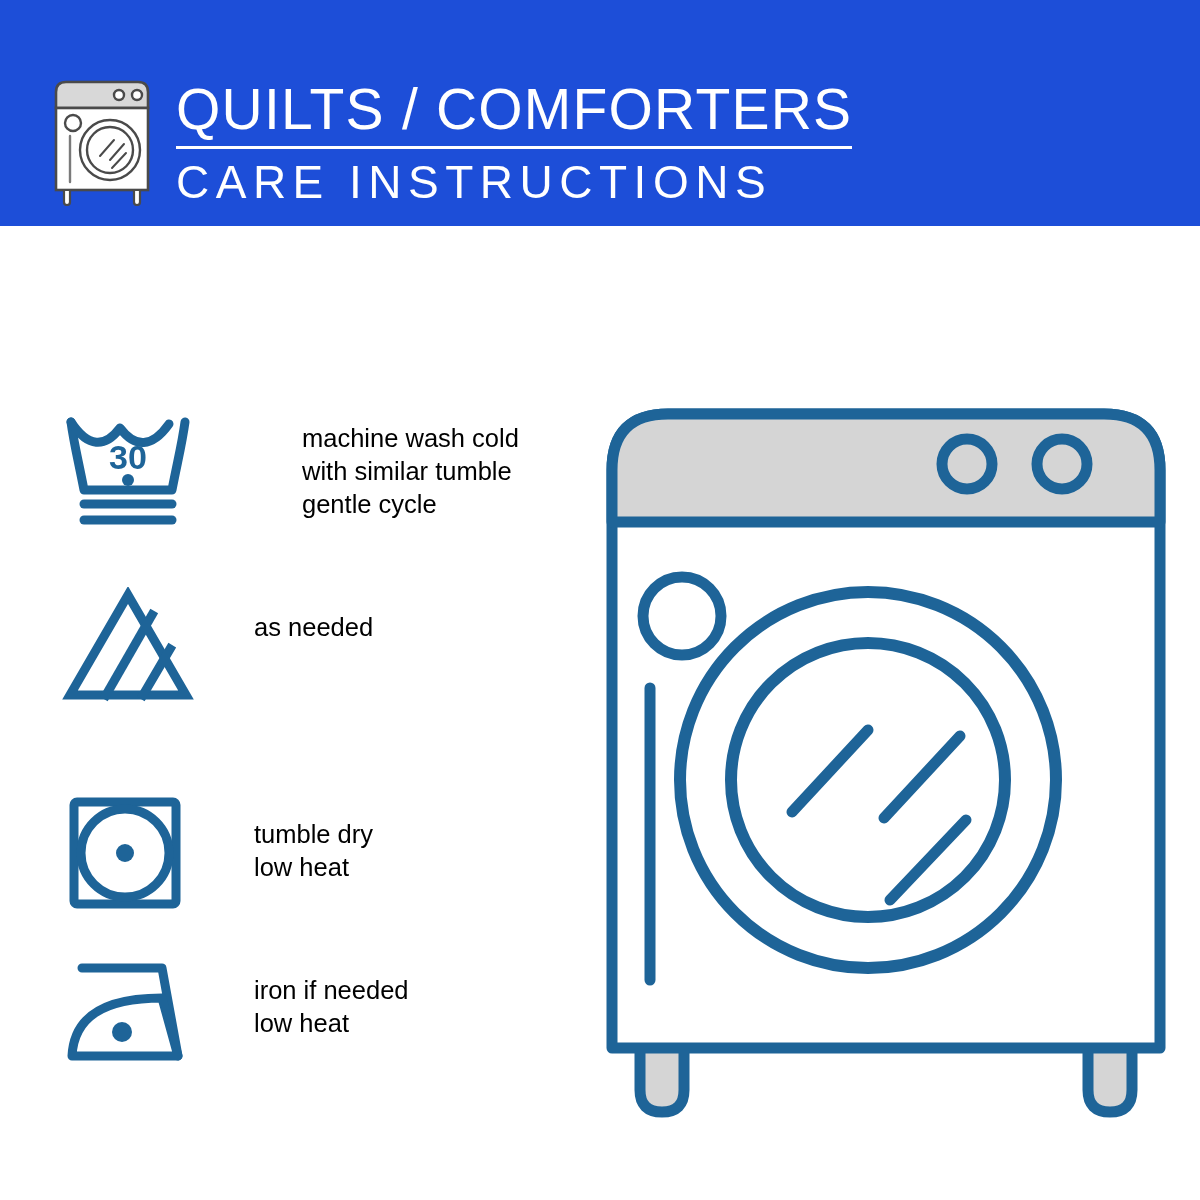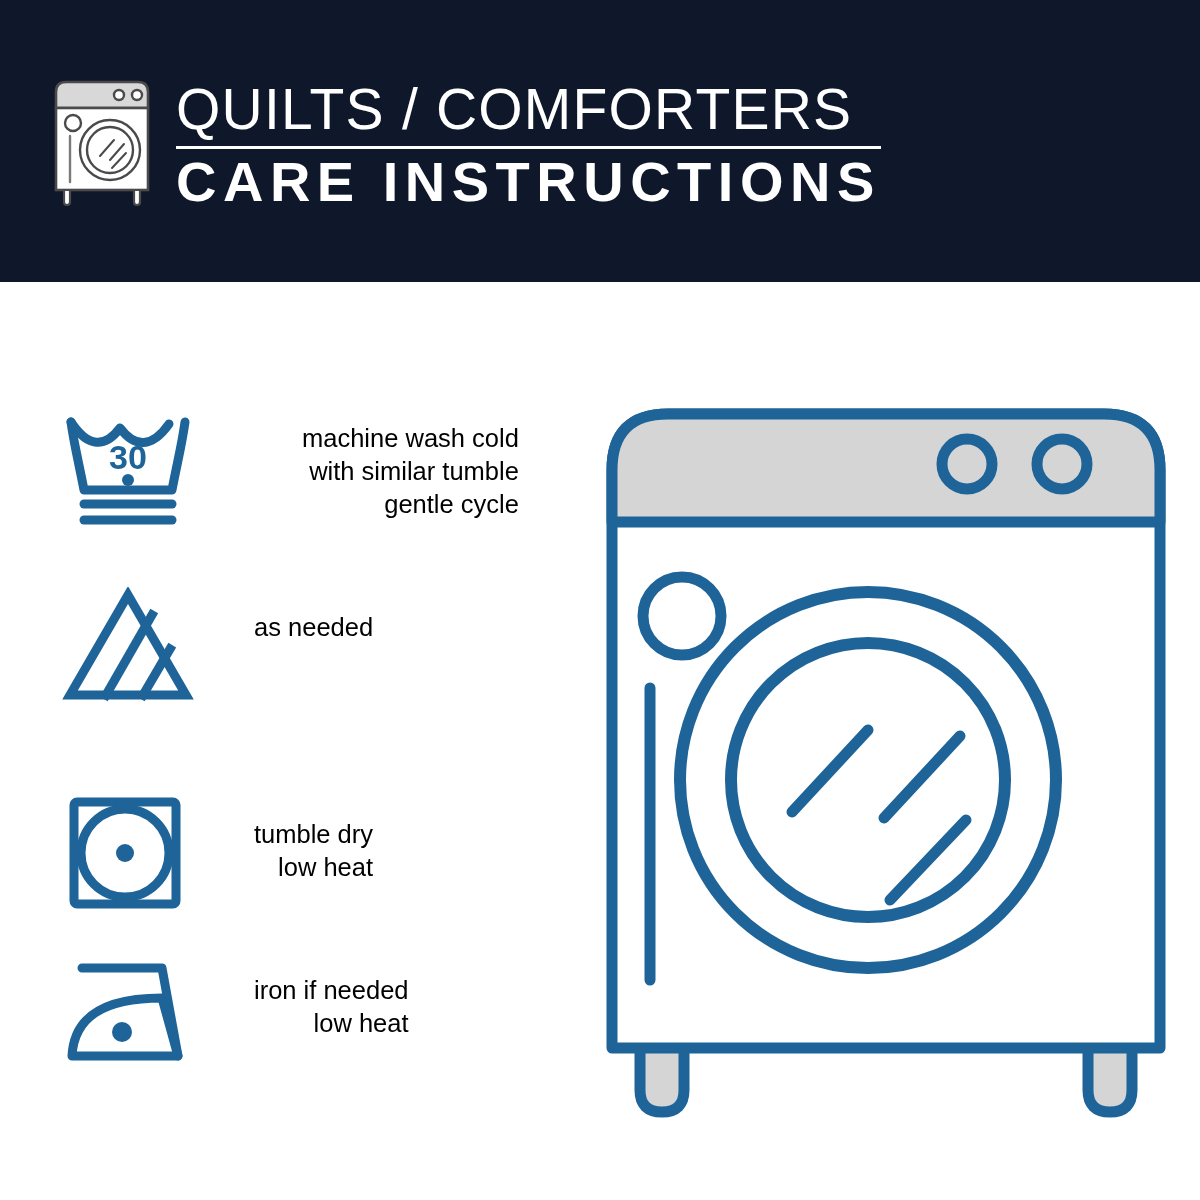--- a/index.html
+++ b/index.html
@@ -19,22 +19,22 @@
     height: 1200px;
     background: #ffffff;
   }
 
   
   .header {
     position: absolute;
     left: 0;
     top: 0;
     width: 1200px;
-    height: 282px;
-    background: #0f172a;
+    height: 226px;
+    background: #1d4ed8;
     box-sizing: border-box;
   }
   .header-inner {
     position: absolute;
     left: 48px;
     top: 78px;
     display: flex;
     align-items: flex-start;
   }
   .logo-icon {
@@ -59,23 +59,23 @@
   }
   .title-rule {
     height: 3px;
     background: #ffffff;
     margin-top: 6px;
     margin-bottom: 6px;
     width: 100%;
   }
   .title-sub {
     color: #ffffff;
-    font-size: 56px;
+    font-size: 46px;
     line-height: 54px;
-    font-weight: 700;
+    font-weight: 400;
     letter-spacing: 6.5px;
     white-space: nowrap;
     font-family: "Liberation Sans", sans-serif;
   }
 
   
   .care-list {
     position: absolute;
     left: 0;
     top: 282px;
@@ -100,21 +100,20 @@
     flex: none;
   }
   .care-text {
     margin-left: 56px;
     padding-top: 8px;
     color: #000000;
     font-size: 25.5px;
     line-height: 33px;
     font-family: "Liberation Sans", sans-serif;
     font-weight: 400;
-    text-align: right;
   }
   .care-text .ln { display: block; white-space: nowrap; }
 
   .care-row.r1 .care-text { padding-top: 24px; }
   .care-row.r2 .care-text { padding-top: 24px; }
   .care-row.r3 .care-text { padding-top: 22px; }
 
   
   .machine {
     position: absolute;

